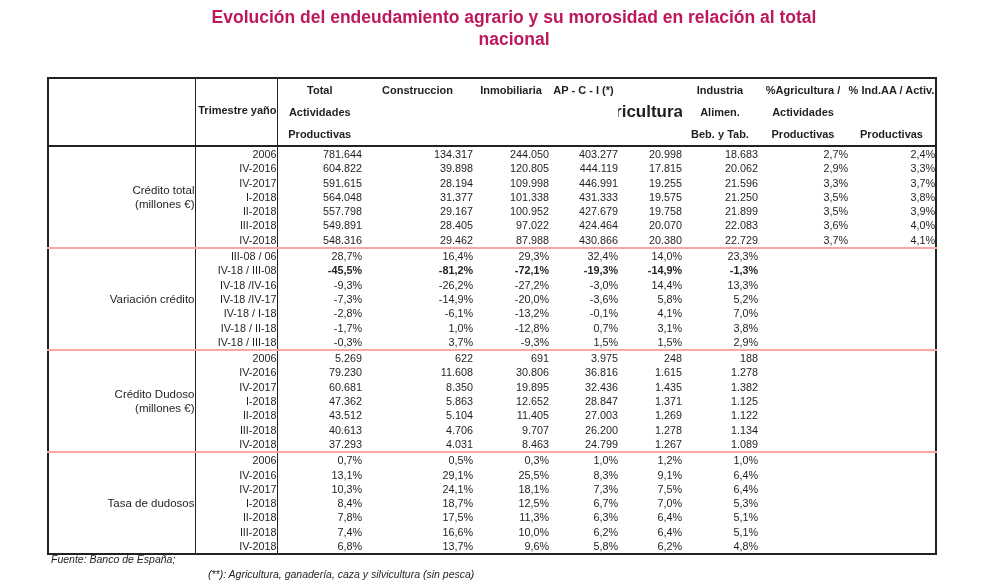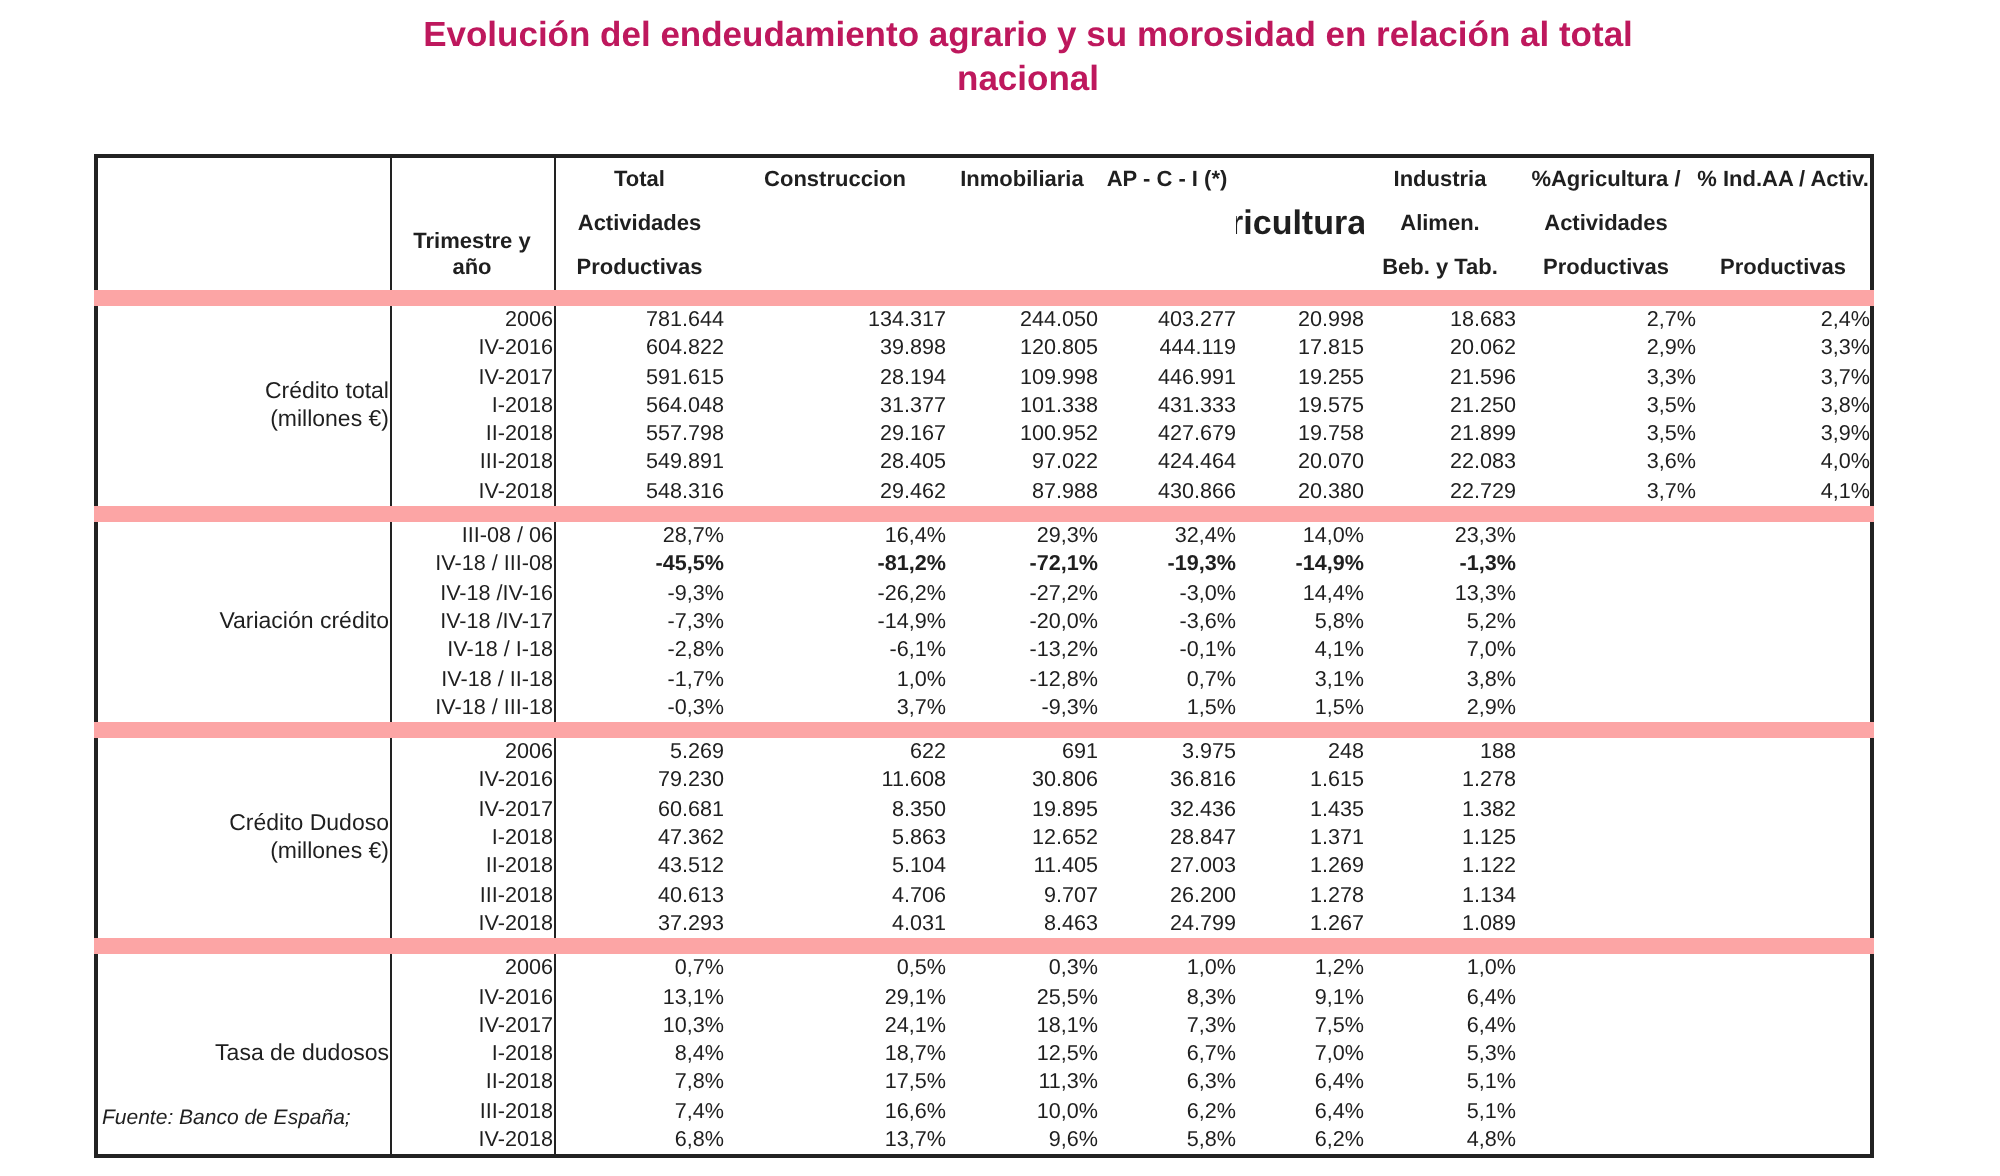--- a/index.html
+++ b/index.html
@@ -36,34 +36,34 @@
   table.main th, table.main td {
     padding: 0;
     margin: 0;
     white-space: nowrap;
     overflow: hidden;
     font-weight: normal;
   }
   thead th { border-bottom: 2px solid #222; vertical-align: top; height: 66px; }
   th.corner, th.tri-cell, td.glabel, td.period { border-right: 1.5px solid #222; }
   .tri {
-    display: flex; flex-direction: column; justify-content: flex-end;
+    display: flex; flex-direction: row; justify-content: flex-end;
     align-items: center; height: 62px; padding-bottom: 2px;
     font-weight: bold; font-size: 11px; line-height: 13px;
   }
   .hl {
     height: 22px; display: flex; align-items: center; justify-content: center;
     font-weight: bold; font-size: 11px;
   }
   .hpair {
     height: 66px; display: flex; flex-direction: row; justify-content: center;
     align-items: center; font-weight: bold; font-size: 17px; line-height: 12px;
   }
   tbody tr td { border-top: none; }
-  tbody.section td.sep { border-top: 8px solid #fca5a5; }
+  tbody.section td.sep { border-top: 2px solid #fca5a5; }
   tbody td { font-size: 10.8px; height: 14.3px; line-height: 14.3px; }
   td.glabel {
     text-align: right; font-weight: bold; font-size: 11.5px; line-height: 14px;
     vertical-align: middle;
   }
   td.period { text-align: right; padding-right: 3px; }
   td.num { text-align: right; padding-right: 5px; }
   td.num.bold { font-weight: bold; }
   .footer {
     position: absolute; left: 47px; top: 552px; width: 910px;
@@ -466,16 +466,17 @@
           <td class="num"></td>
           <td class="num"></td>
         </tr>
       </tbody>
     </table>
 
   <div class="footer">
     <span class="fuente">Fuente: Banco de España;</span>
     <span class="notes">
       <br>
+      <span>(**): Agricultura, ganadería, caza y silvicultura (sin pesca)</span>
     </span>
   </div>
 
 </div>
 
 </body></html>

